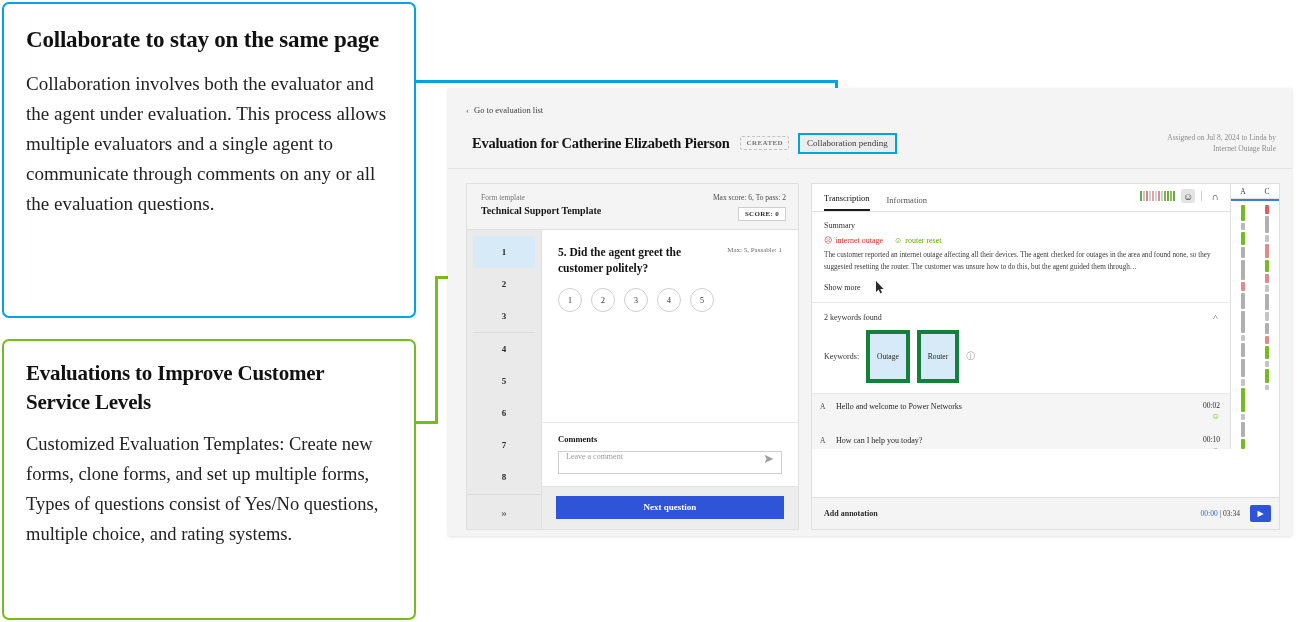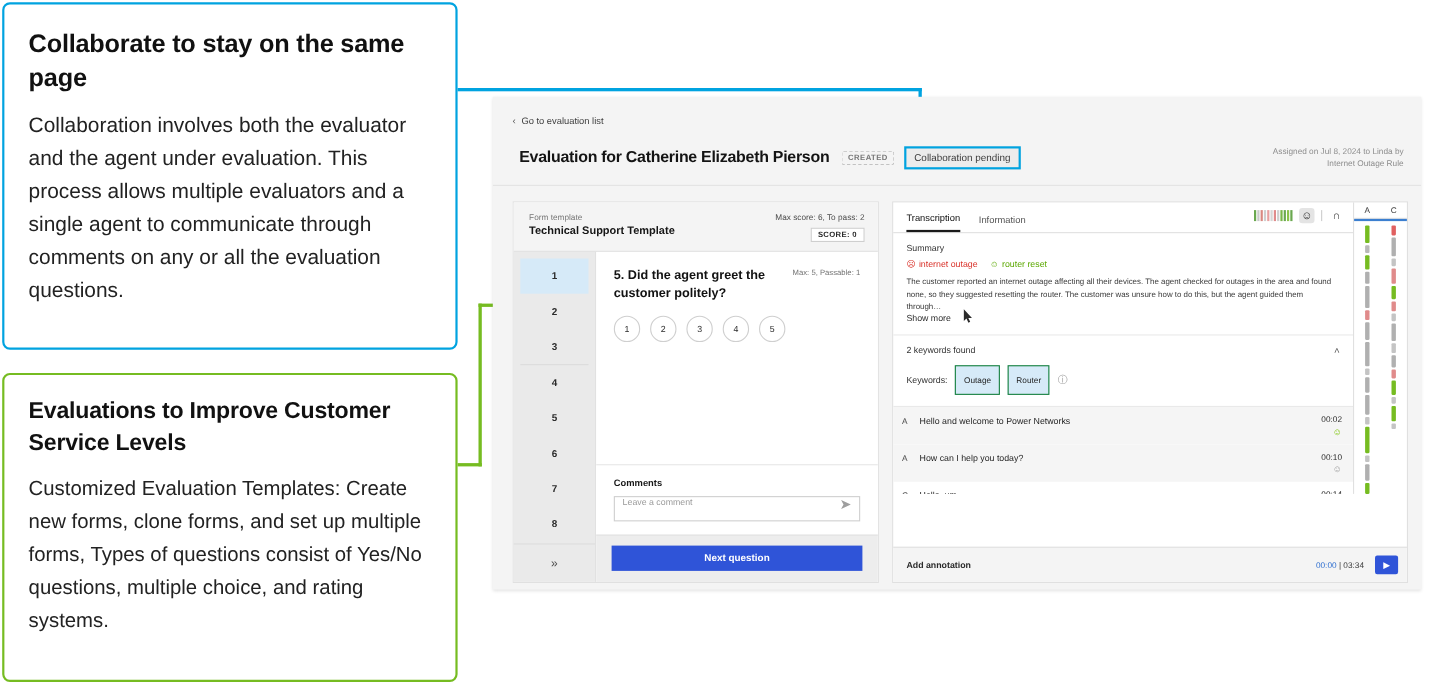--- a/index.html
+++ b/index.html
@@ -1,21 +1,21 @@
 <!DOCTYPE html>
 <html><head>
 <meta charset="utf-8">
 <style>
   html,body{margin:0;padding:0;}
   body{
     width:1300px;height:622px;background:#ffffff;
     font-family:"Liberation Sans", sans-serif;
     color:#1a1a1a;overflow:hidden;position:relative;
   }
-  .root{position:absolute;inset:0;}
+  .root{position:absolute;inset:0;font-family:Liberation Serif, serif;}
 
   
   .callout{
     position:absolute;box-sizing:border-box;
     background:#ffffff;border-radius:7px;
   }
   #callout-collab{left:2px;top:2px;width:414px;height:316px;border:2.5px solid #00a3e0;}
   #callout-eval{left:2px;top:339px;width:414px;height:281px;border:2.5px solid #76bc21;}
   .callout h2{
     margin:0;padding:20px 22px 0 22px;
@@ -157,28 +157,28 @@
   .vdiv{width:1px;height:10px;background:#cdcdcd;}
 
   .tr-scroll{flex:1;overflow:hidden;}
   .summary-sec{padding:9px 12px 10px 12px;border-bottom:1px solid #e9e9e9;}
   .summary-title{font-size:8px;color:#333;}
   .topics{display:flex;gap:11px;margin-top:6px;}
   .topic{display:flex;align-items:center;gap:3px;font-size:8px;}
   .topic.neg{color:#d9322a;}
   .topic.pos{color:#5ba800;}
   .summary-text{margin-top:5px;font-size:7.2px;line-height:11.5px;color:#3a3a3a;}
-  .show-more{margin-top:0;font-size:8px;color:#2c2c2c;cursor:pointer;}
+  .show-more{margin-top:10px;font-size:8px;color:#2c2c2c;cursor:pointer;}
 
   .kw-sec{border-bottom:1px solid #e9e9e9;}
   .kw-head{display:flex;align-items:center;padding:9px 12px 8px 12px;font-size:8px;color:#333;cursor:pointer;}
   .kw-head .chev{margin-left:auto;font-size:9px;color:#555;}
   .kw-row{display:flex;align-items:center;gap:7px;padding:0 12px 10px 12px;}
   .kw-label{font-size:8px;color:#333;}
-  .kw-chip{background:#d6eaf8;border:1px solid #15803d;padding:8px 7px;font-size:7.5px;color:#1f1f1f;cursor:pointer;}
+  .kw-chip{background:#d6eaf8;border:4px solid #15803d;padding:18px 7px;font-size:7.5px;color:#1f1f1f;cursor:pointer;}
   .info-icon{font-size:9px;color:#999;cursor:pointer;}
 
   .msg{display:flex;align-items:flex-start;padding:7px 10px 7px 8px;}
   .msg.alt{background:#f5f5f5;}
   .msg .spk{width:16px;font-size:7.5px;color:#4b4b4b;padding-top:1px;}
   .msg .txt{flex:1;font-size:8px;color:#1f1f1f;line-height:12px;}
   .msg .right{text-align:right;width:34px;}
   .msg .time{font-size:7.5px;color:#2a2a2a;}
   .msg .emo{font-size:8.5px;line-height:10px;margin-top:1px;}
   .emo.green{color:#7ac400;}

